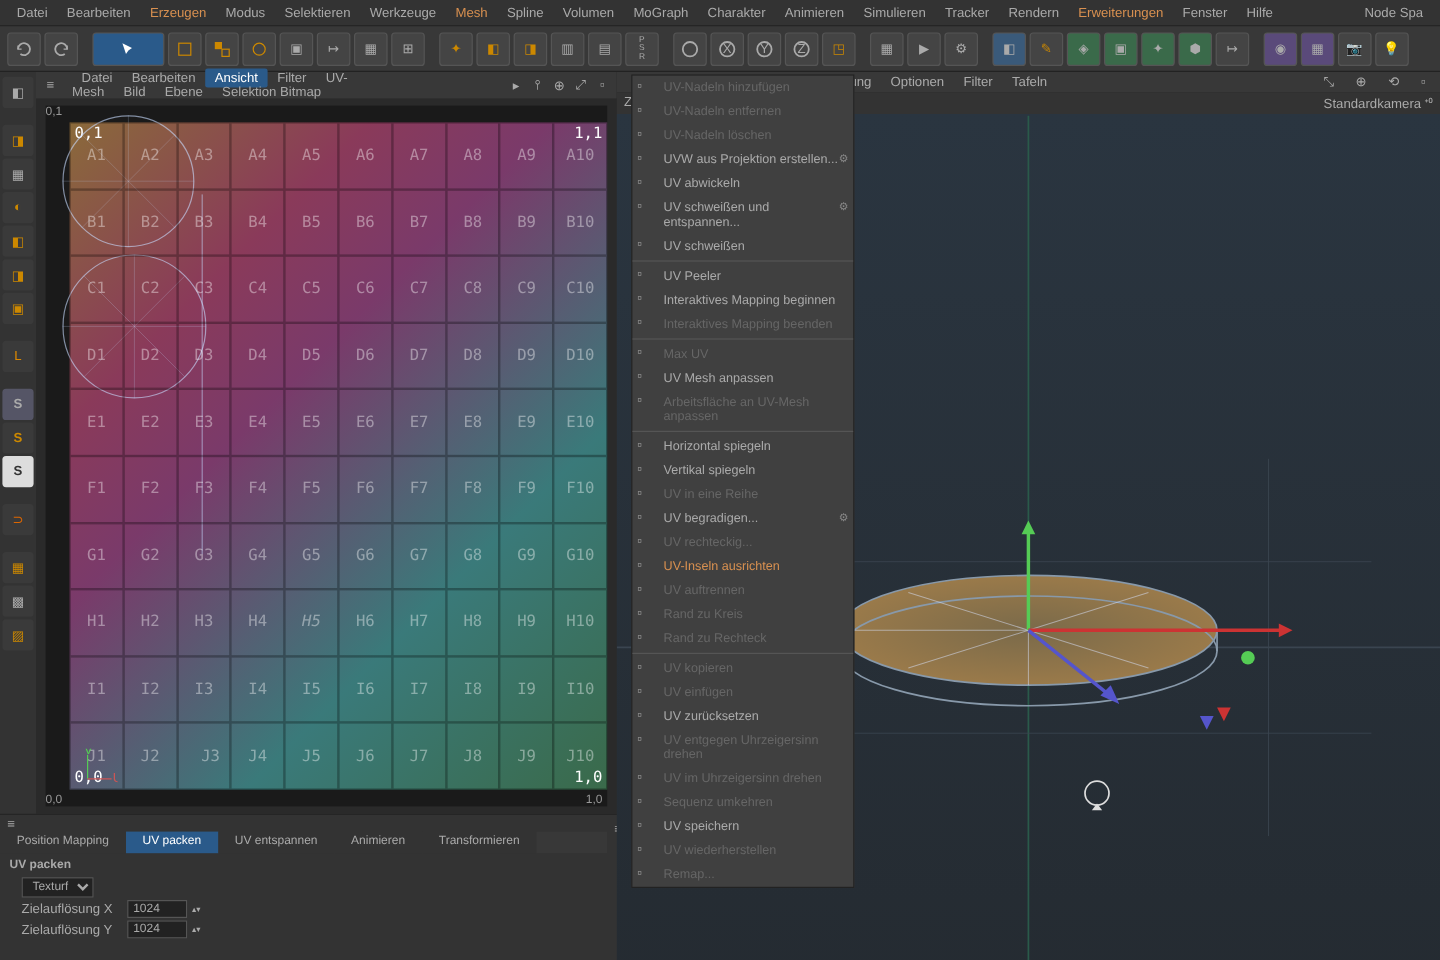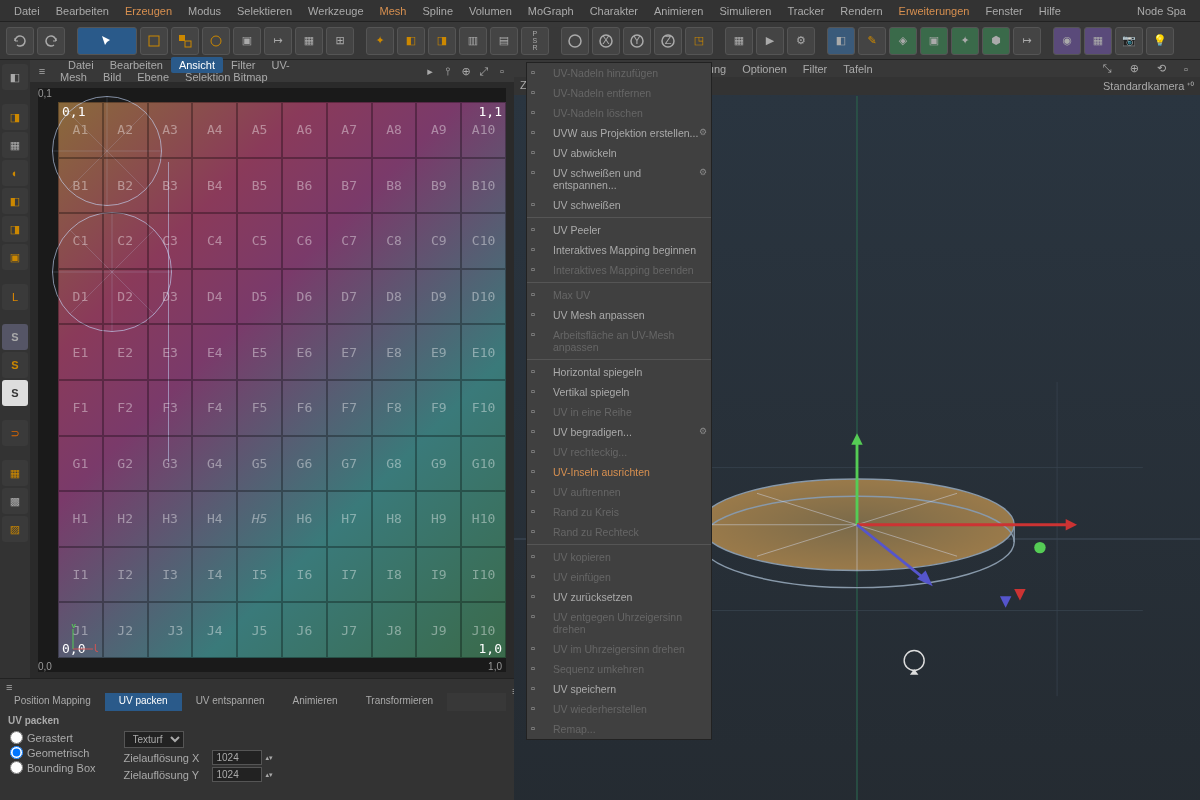--- a/index.html
+++ b/index.html
@@ -494,34 +494,20 @@
     <div style="height:14px;padding:2px 6px"><span>≡</span></div>
     <div class="tabs" id="btabs">
         <span>Position Mapping</span>
         <span class="act">UV packen</span>
         <span>UV entspannen</span>
         <span>Animieren</span>
         <span>Transformieren</span>
       </div>
     <div class="sect">UV packen</div>
     <div style="display:flex">
-      <div id="radios">
-          <div class="radiorow">
-            <input type="radio" name="pk" style="">
-            <span>Gerastert</span>
-          </div>
-          <div class="radiorow">
-            <input type="radio" name="pk" checked="" style="">
-            <span>Geometrisch</span>
-          </div>
-          <div class="radiorow">
-            <input type="radio" name="pk" style="">
-            <span>Bounding Box</span>
-          </div>
-        </div>
       <div style="padding-left:8px">
         <div class="fieldrow">
             <select class="sel"><option>Texturfläche</option></select>
           </div>
         <div class="fieldrow">
             <span style="width:84px">Zielauflösung X</span>
             <input class="numfield" value="1024" style="">
             <span style="font-size:7px">▴▾</span>
           </div>
         <div class="fieldrow">

